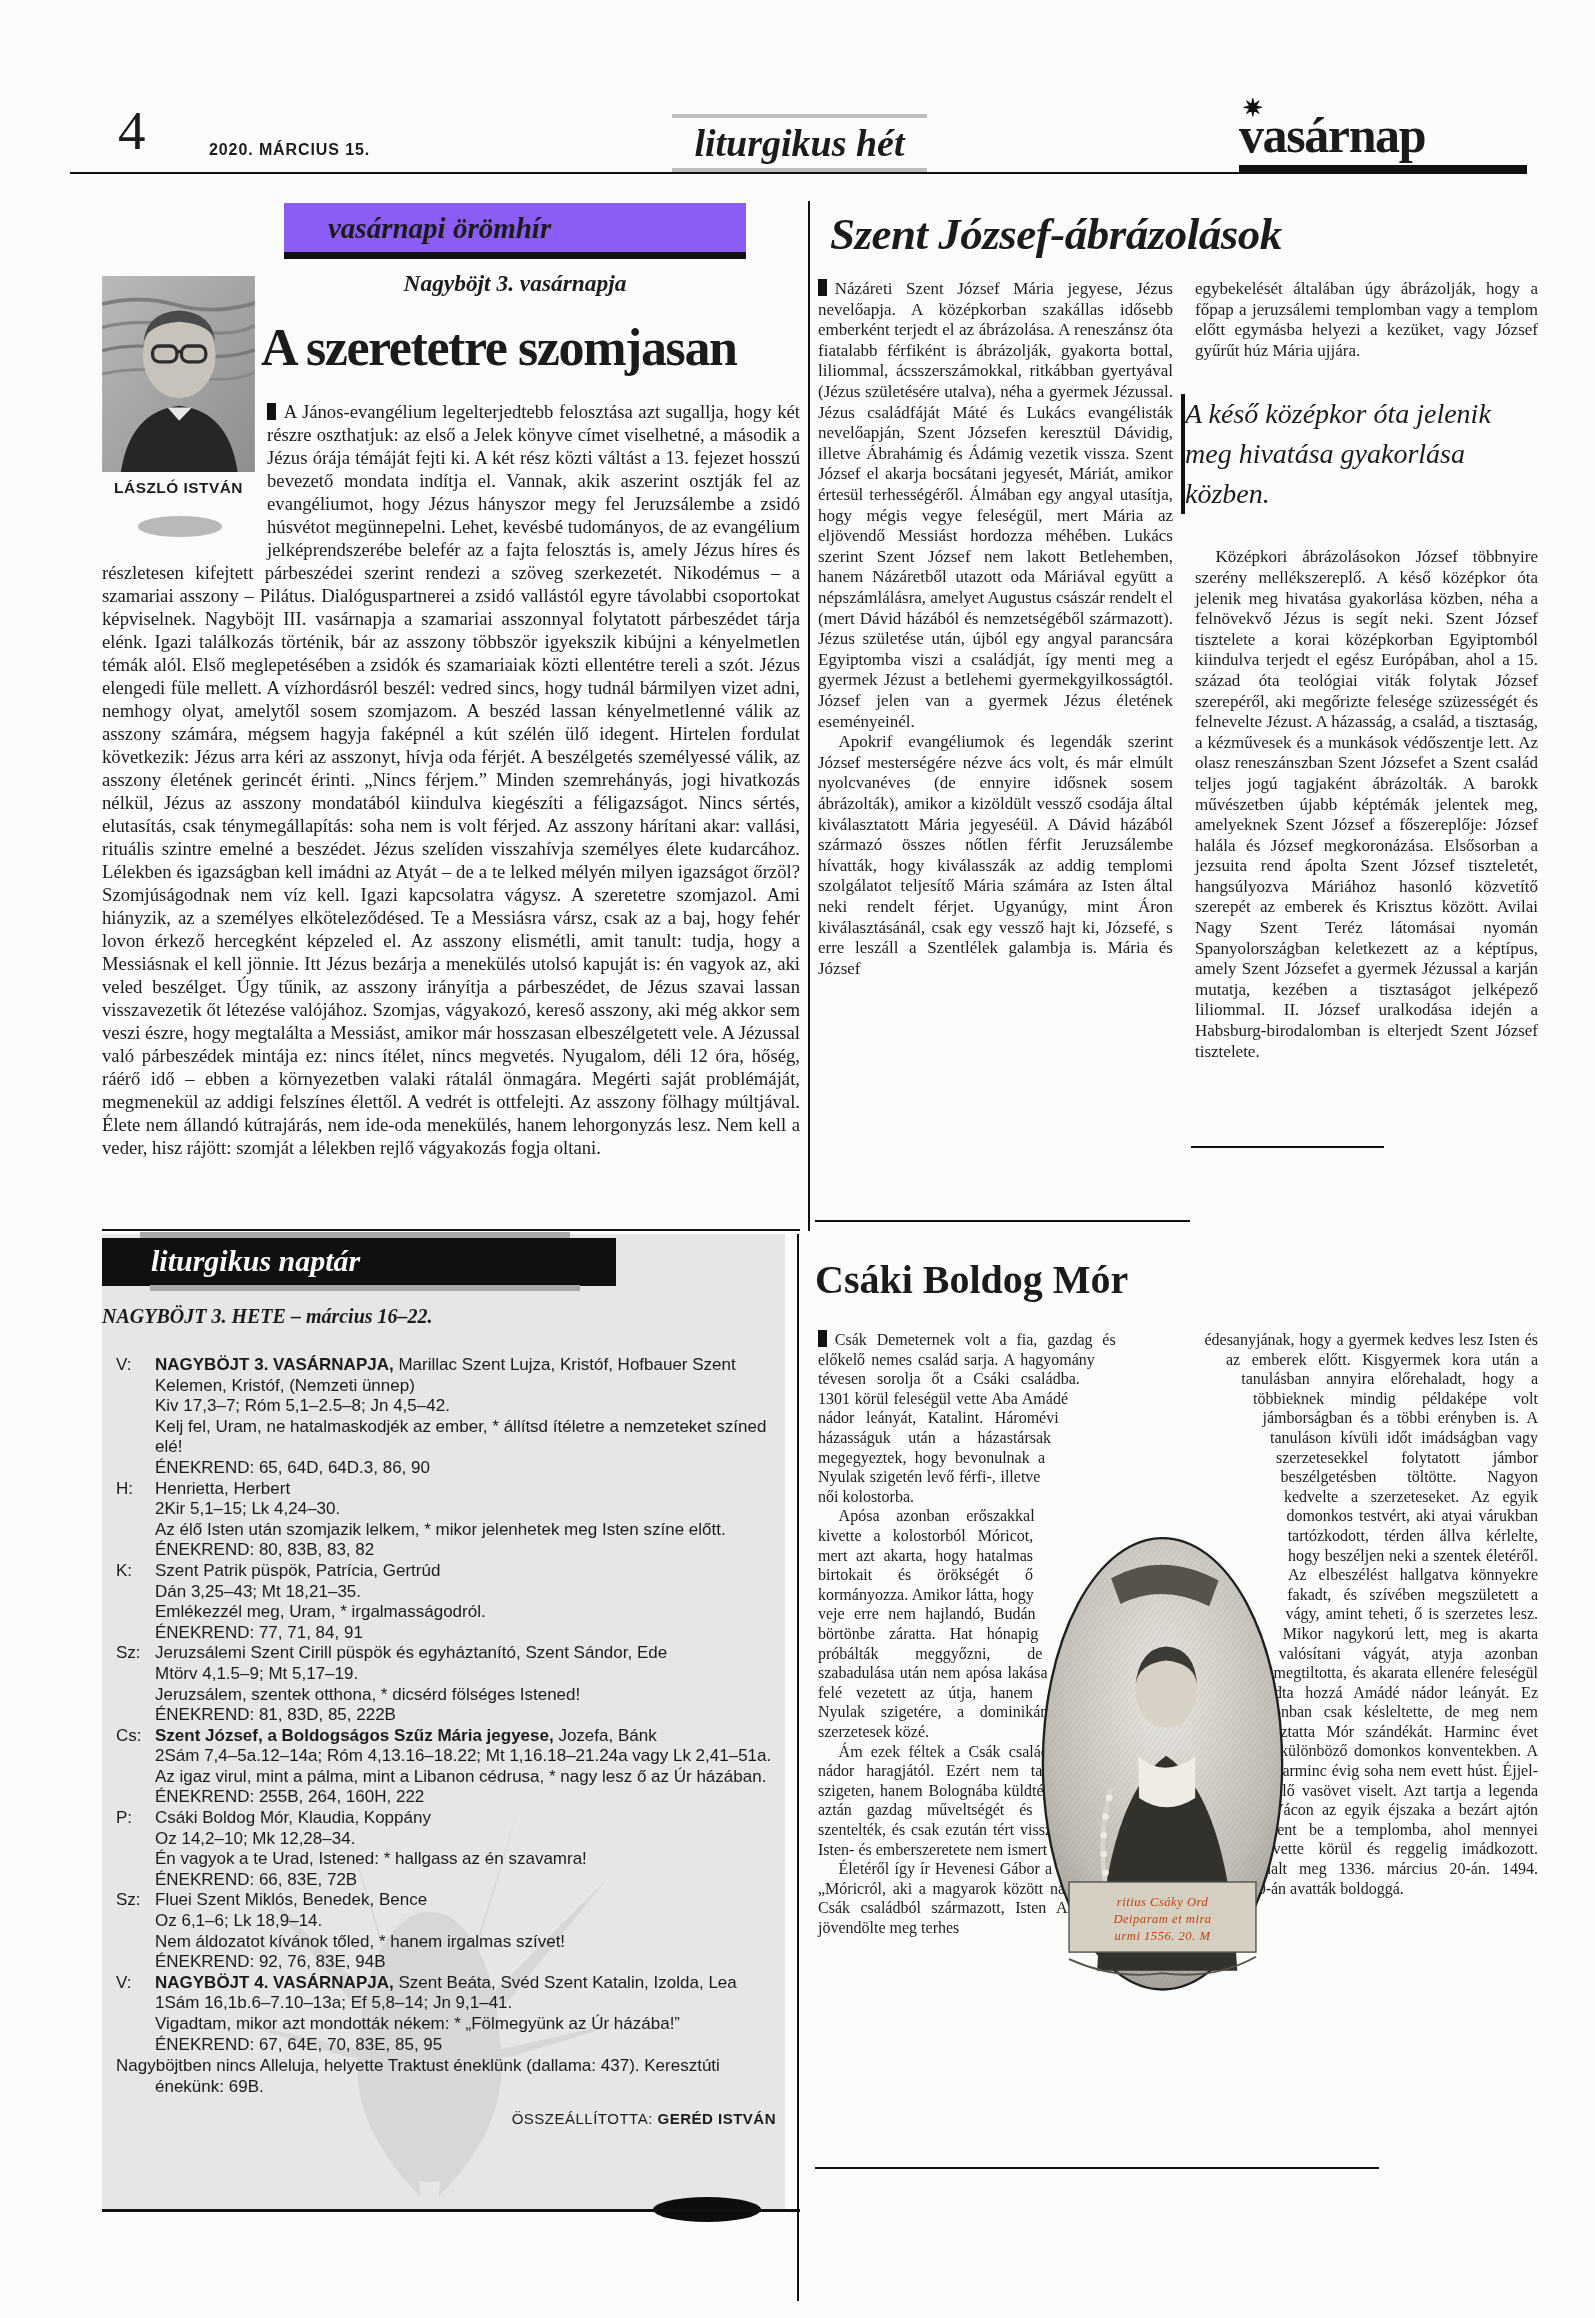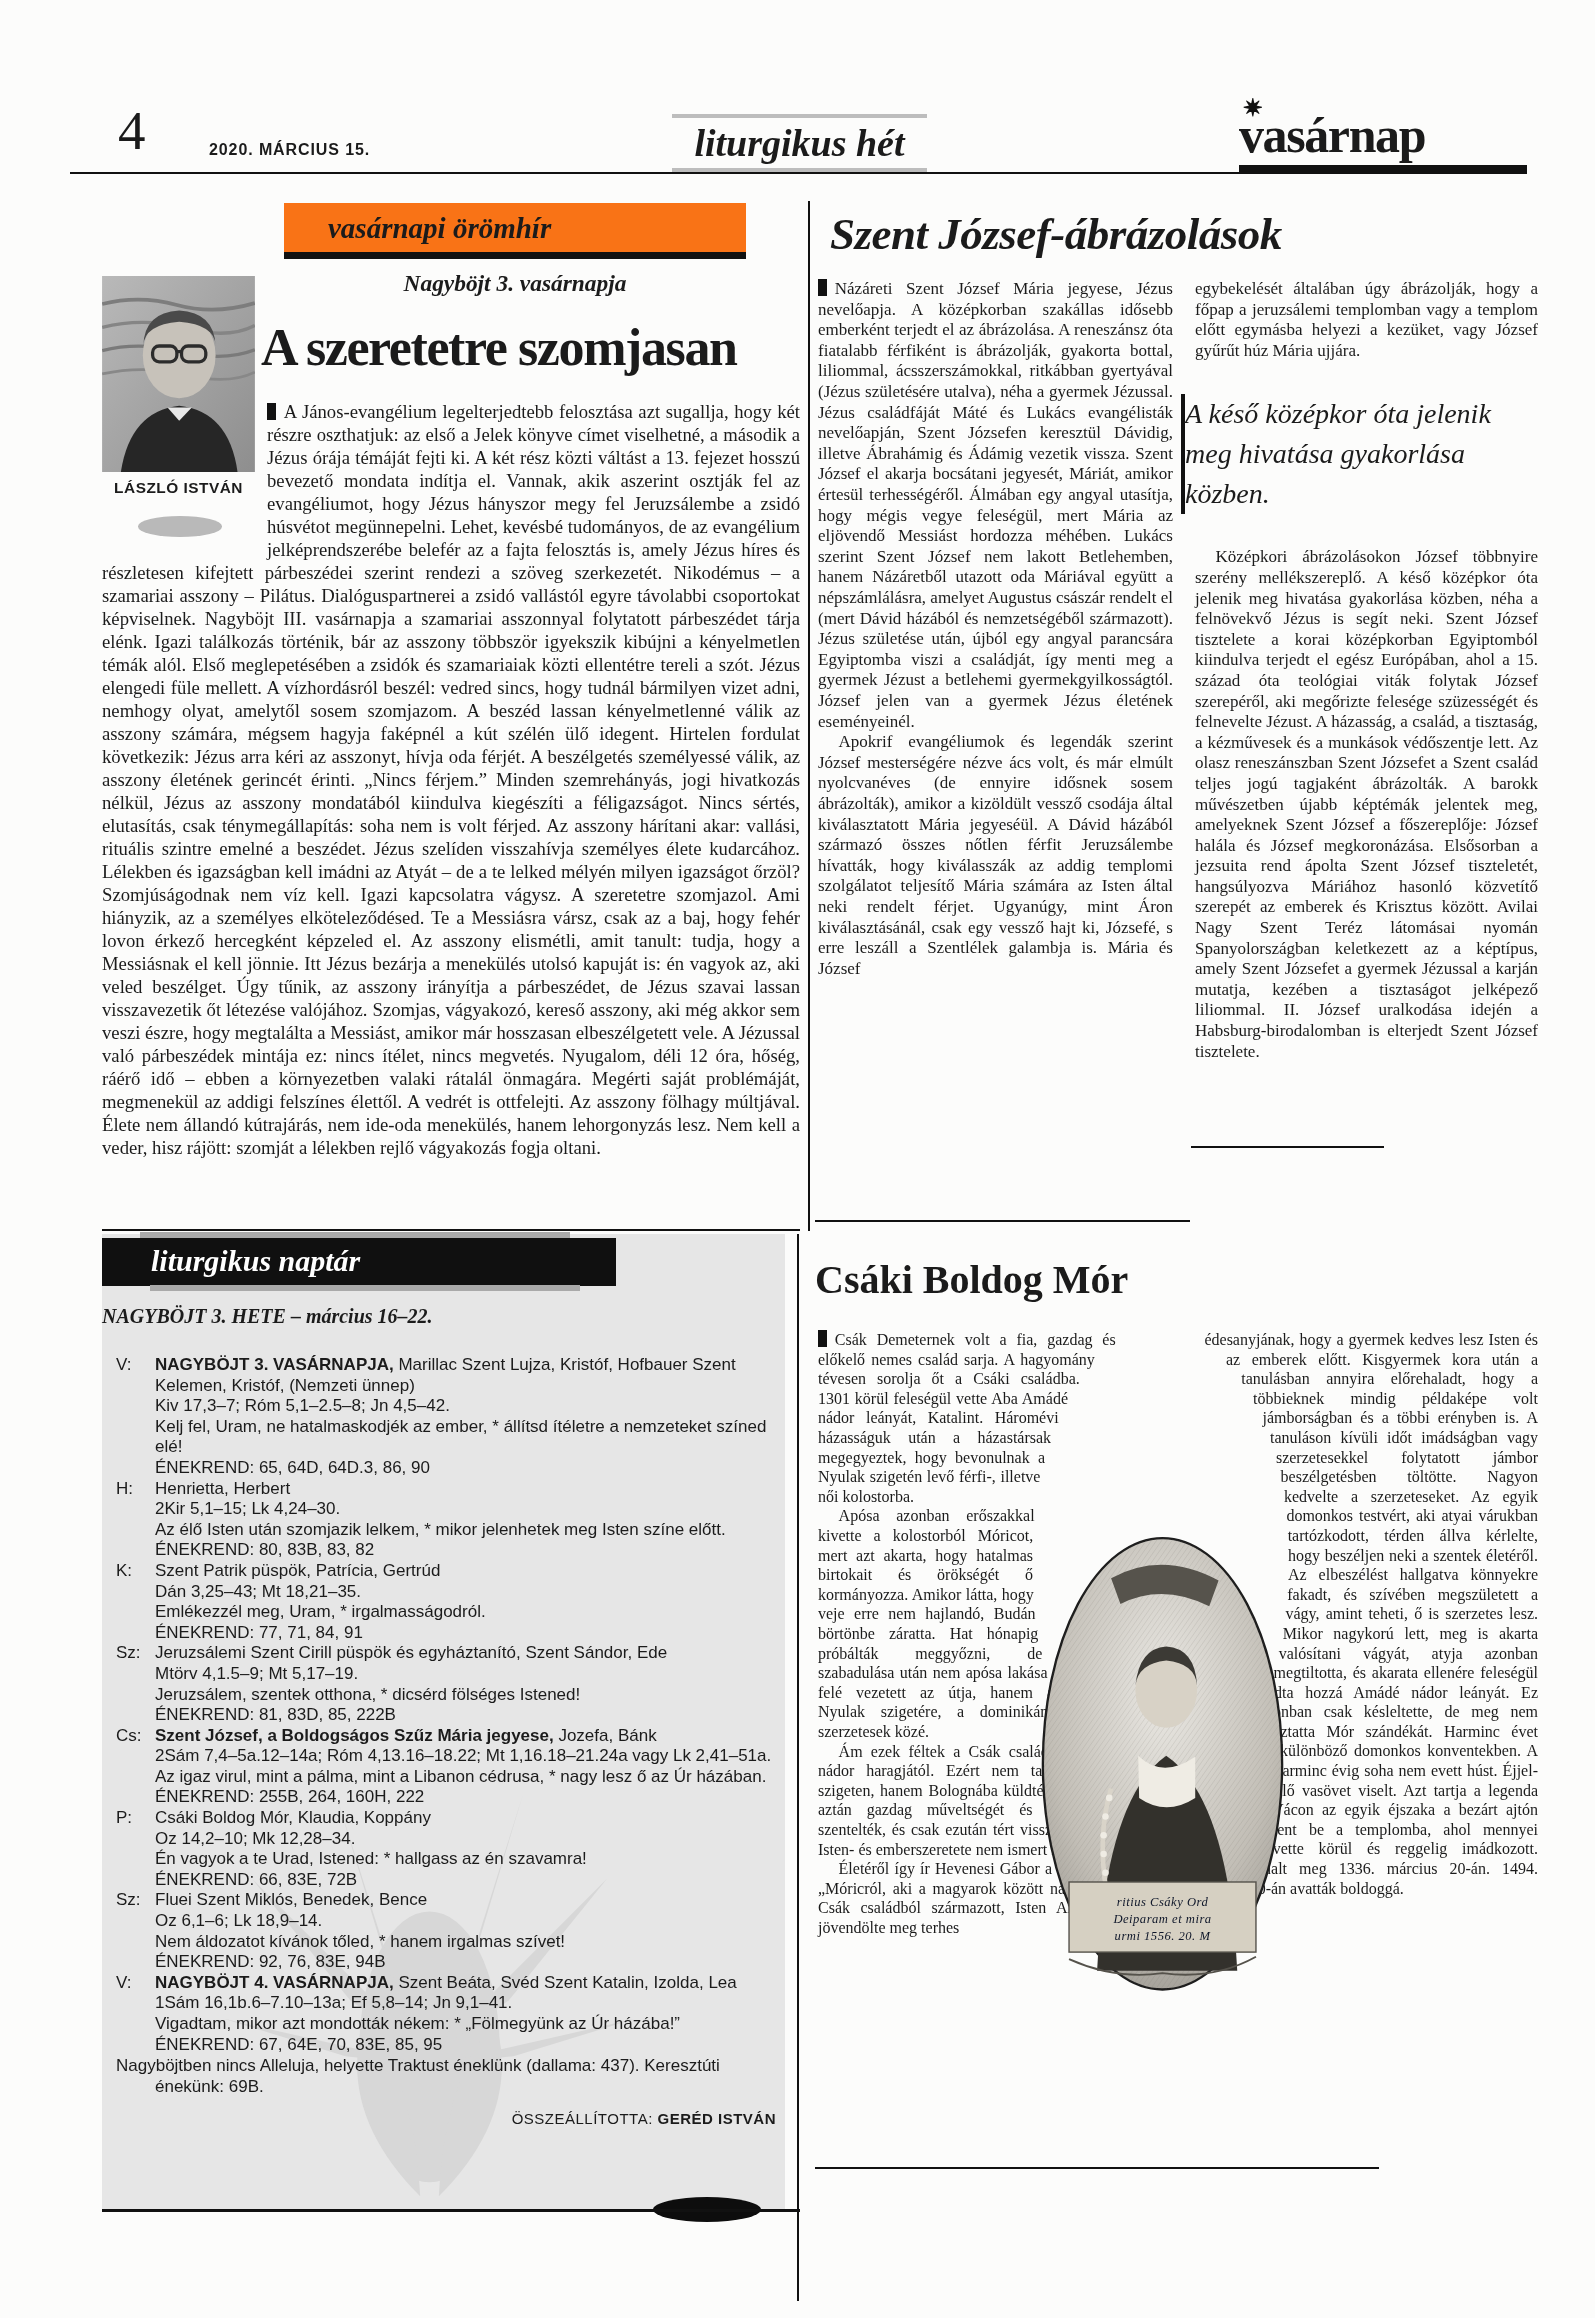--- a/index.html
+++ b/index.html
@@ -22,21 +22,21 @@
   
   .vrule1{left:808px;top:201px;width:1.9px;height:1030px;background:#111}
   .vrule2{left:797px;top:1234px;width:1.9px;height:1067px;background:#111}
   .gospel-bottom-rule{left:102px;top:1229px;width:698px;height:2.3px;background:#111}
   .jozsef-rule-a{left:815px;top:1220px;width:375px;height:1.9px;background:#111}
   .jozsef-rule-b{left:1191px;top:1146px;width:193px;height:1.9px;background:#111}
   .csaki-bottom-rule{left:815px;top:2167px;width:564px;height:1.9px;background:#111}
 
   
   .gospel{left:102px;top:200px;width:698px;height:1030px}
-  .kicker-box{left:182px;top:2.8px;width:462px;height:50px;background:#f97316;
+  .kicker-box{left:182px;top:2.8px;width:462px;height:50px;background:#8b5cf6;
         font-style:italic;font-weight:bold;font-size:29px;line-height:50px;padding-left:44px}
   .kicker-rule{left:182px;top:52px;width:462px;height:6.5px;background:#111}
   .gospel-sub{left:182px;top:70px;width:462px;text-align:center;font-style:italic;
         font-weight:bold;font-size:23.4px}
   .photo{left:0;top:76px;width:153px;height:196px;background:#cfcfcf}
   .photo-caption{left:0;top:279px;width:153px;text-align:center;
         font-family:"Liberation Sans",sans-serif;font-weight:bold;font-size:15.4px;letter-spacing:0.5px}
   .ellipse-orn{left:36px;top:316px;width:84px;height:20.6px;background:#b9b9b9;border-radius:50%}
   .headline{left:159px;top:122px;width:542px;font-weight:bold;font-size:52px;
         letter-spacing:-1.4px;line-height:1}
@@ -62,21 +62,21 @@
   .csakiA{left:818px;top:1330px;width:355px;font-size:16px;line-height:19.6px;text-align:justify;
         hyphens:auto;-webkit-hyphens:auto}
   .csakiB{left:1195px;top:1330px;width:343px;font-size:16px;line-height:19.6px;text-align:justify;
         hyphens:auto;-webkit-hyphens:auto}
   .csakiA-float{float:right;width:140px;height:463px;margin-top:208px;
         shape-outside:ellipse(145px 234px at 145px 231px)}
   .csakiB-float{float:left;width:98px;height:463px;margin-top:208px;
         shape-outside:ellipse(140px 231px at -47px 231px)}
   .engraving{left:1041px;top:1536px;width:243px;height:456px}
   .eng-cap{left:1069px;top:1894px;width:187px;text-align:center;font-style:italic;
-        font-size:12.6px;line-height:17px;color:#0f172a;letter-spacing:0.5px}
+        font-size:12.6px;line-height:17px;color:#c2410c;letter-spacing:0.5px}
 
   
   .calbox{left:102px;top:1234px;width:683px;height:977px;background:#e6e6e6}
   .cal-accent-top{left:140px;top:1232px;width:430px;height:6px;background:#a9a9a9}
   .cal-accent-bottom{left:150px;top:1285px;width:430px;height:6px;background:#a9a9a9}
   .calhead{left:102px;top:1238px;width:514px;height:48px;background:#101010;color:#fff;
         font-style:italic;font-weight:bold;font-size:30px;line-height:46px;padding-left:49px}
   .week-title{left:102px;top:1305px;width:683px;font-style:italic;
         font-weight:bold;font-size:20px}
   .cal-entries{left:116px;top:1355px;width:660px;font-family:"Liberation Sans",sans-serif;

